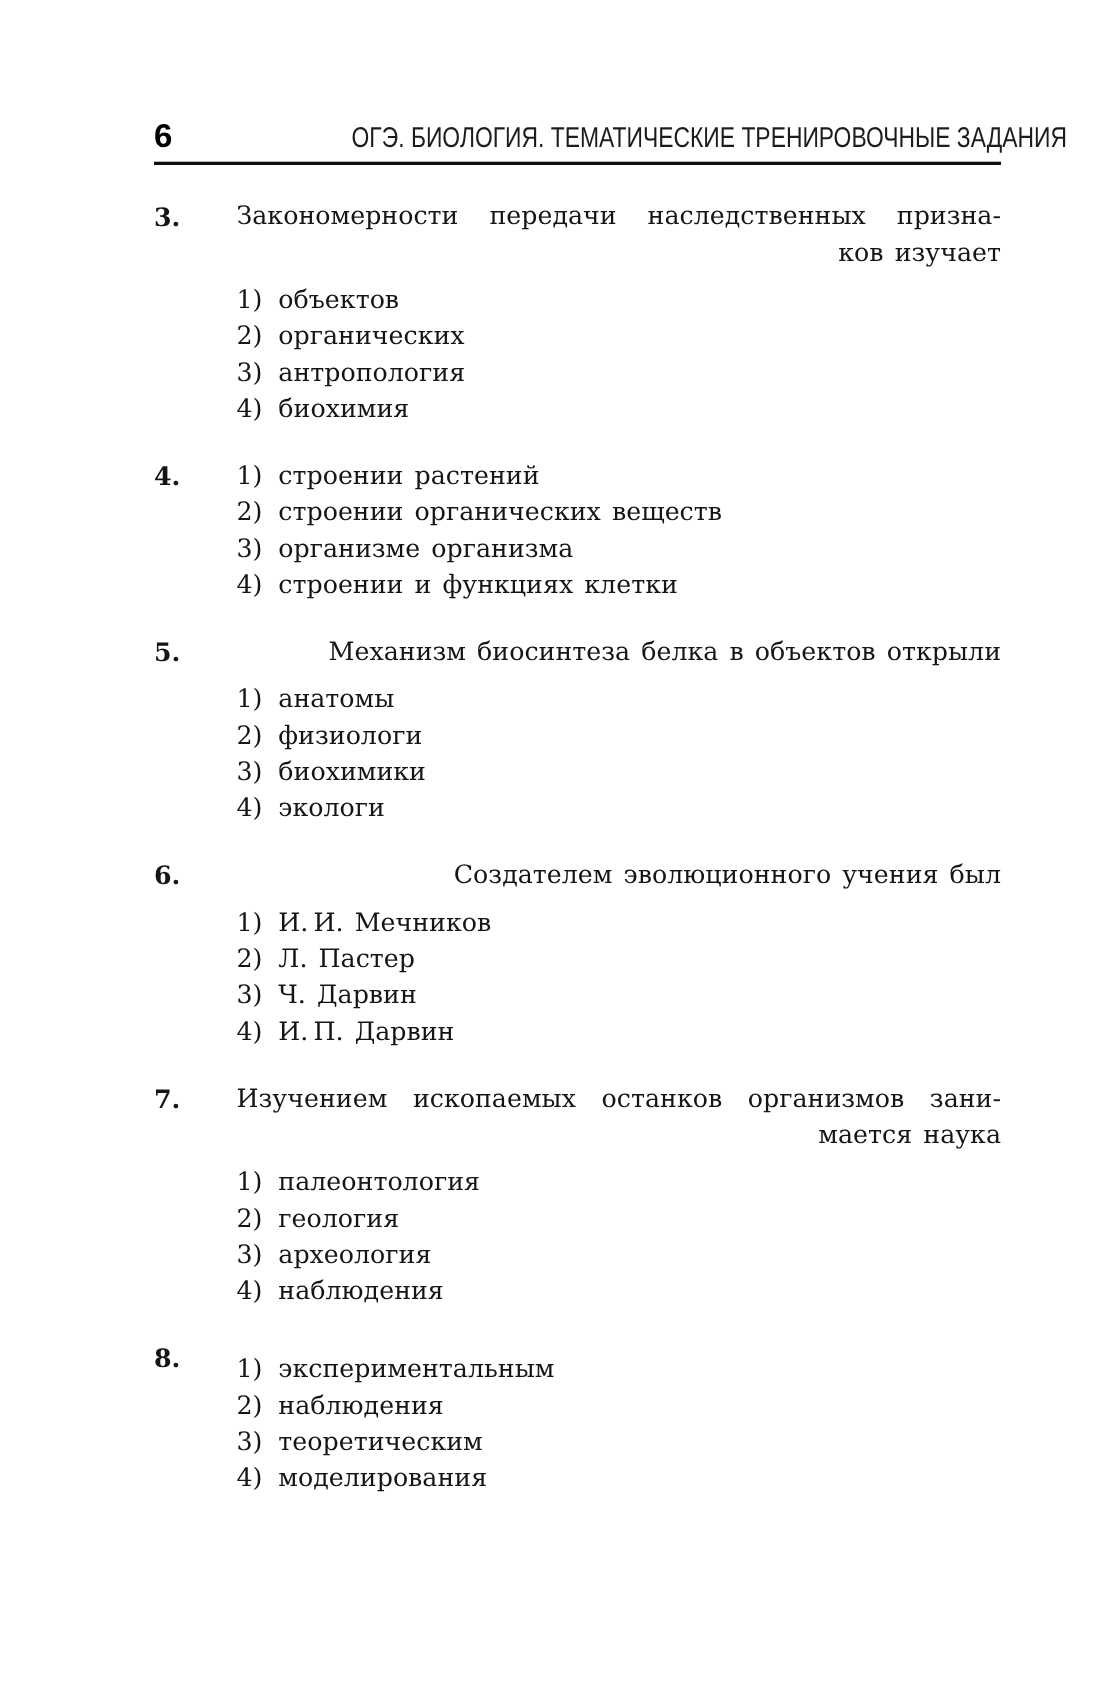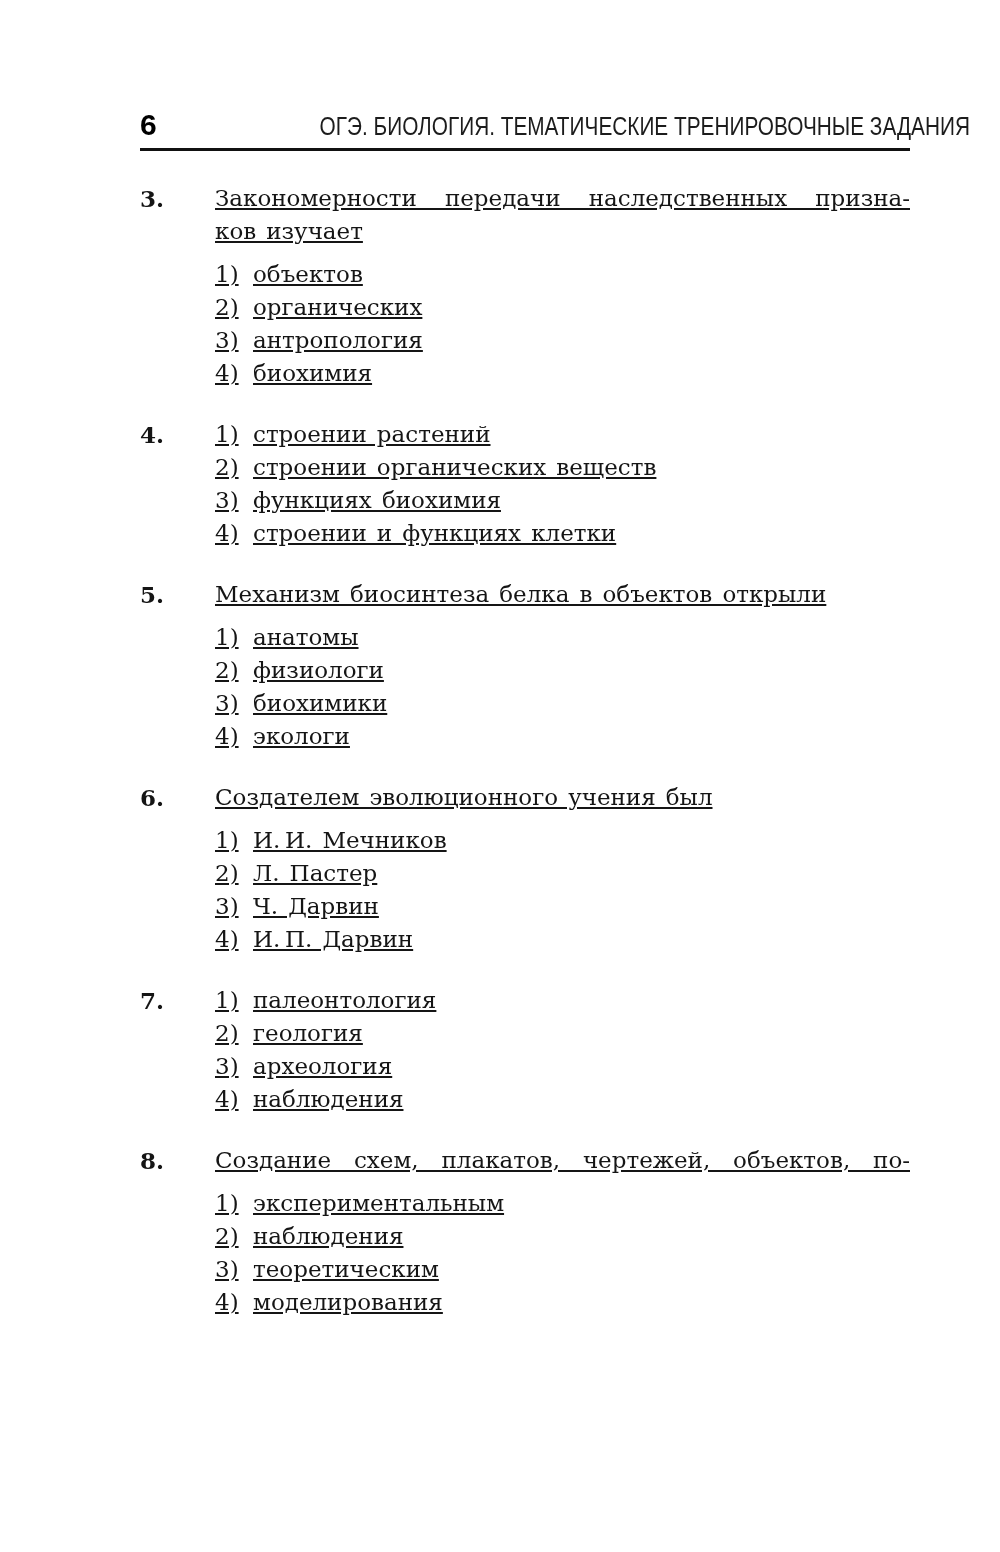--- a/index.html
+++ b/index.html
@@ -60,27 +60,27 @@
   }
   .q-num {
     width: 75px;
     flex-shrink: 0;
     font-weight: bold;
     line-height: 33px;
   }
   .q-body {
     flex: 1;
     min-width: 0;
-    text-decoration: underline;
   }
   .q-text {
     margin-bottom: 10px;
   }
   .q-line {
     line-height: 33px;
+    text-align: right;
   }
   .q-line.justify {
     text-align: justify;
     text-align-last: justify;
   }
   .q-options .option {
     display: flex;
     line-height: 33px;
   }
   .opt-num {
@@ -142,21 +142,21 @@
     <span class="opt-text">строении растений</span>
   </div>
 
   <div class="option">
     <span class="opt-num">2)</span>
     <span class="opt-text">строении органических веществ</span>
   </div>
 
   <div class="option">
     <span class="opt-num">3)</span>
-    <span class="opt-text">функциях биохимия</span>
+    <span class="opt-text">организме организма</span>
   </div>
 
   <div class="option">
     <span class="opt-num">4)</span>
     <span class="opt-text">строении и функциях клетки</span>
   </div>
 </div>
     </div>
   </section>
 
@@ -216,20 +216,25 @@
     <span class="opt-num">4)</span>
     <span class="opt-text">И. П. Дарвин</span>
   </div>
 </div>
     </div>
   </section>
 
   <section class="question">
     <div class="q-num">7.</div>
     <div class="q-body">
+      <div class="q-text">
+  <div class="q-line justify">Изучением ископаемых останков организмов зани-</div>
+
+  <div class="q-line">мается наука</div>
+</div>
       <div class="q-options">
   <div class="option">
     <span class="opt-num">1)</span>
     <span class="opt-text">палеонтология</span>
   </div>
 
   <div class="option">
     <span class="opt-num">2)</span>
     <span class="opt-text">геология</span>
   </div>
@@ -244,21 +249,20 @@
     <span class="opt-text">наблюдения</span>
   </div>
 </div>
     </div>
   </section>
 
   <section class="question">
     <div class="q-num">8.</div>
     <div class="q-body">
       <div class="q-text">
-  <div class="q-line justify">Создание схем, плакатов, чертежей, объектов, по-</div>
 
 </div>
       <div class="q-options">
   <div class="option">
     <span class="opt-num">1)</span>
     <span class="opt-text">экспериментальным</span>
   </div>
 
   <div class="option">
     <span class="opt-num">2)</span>

